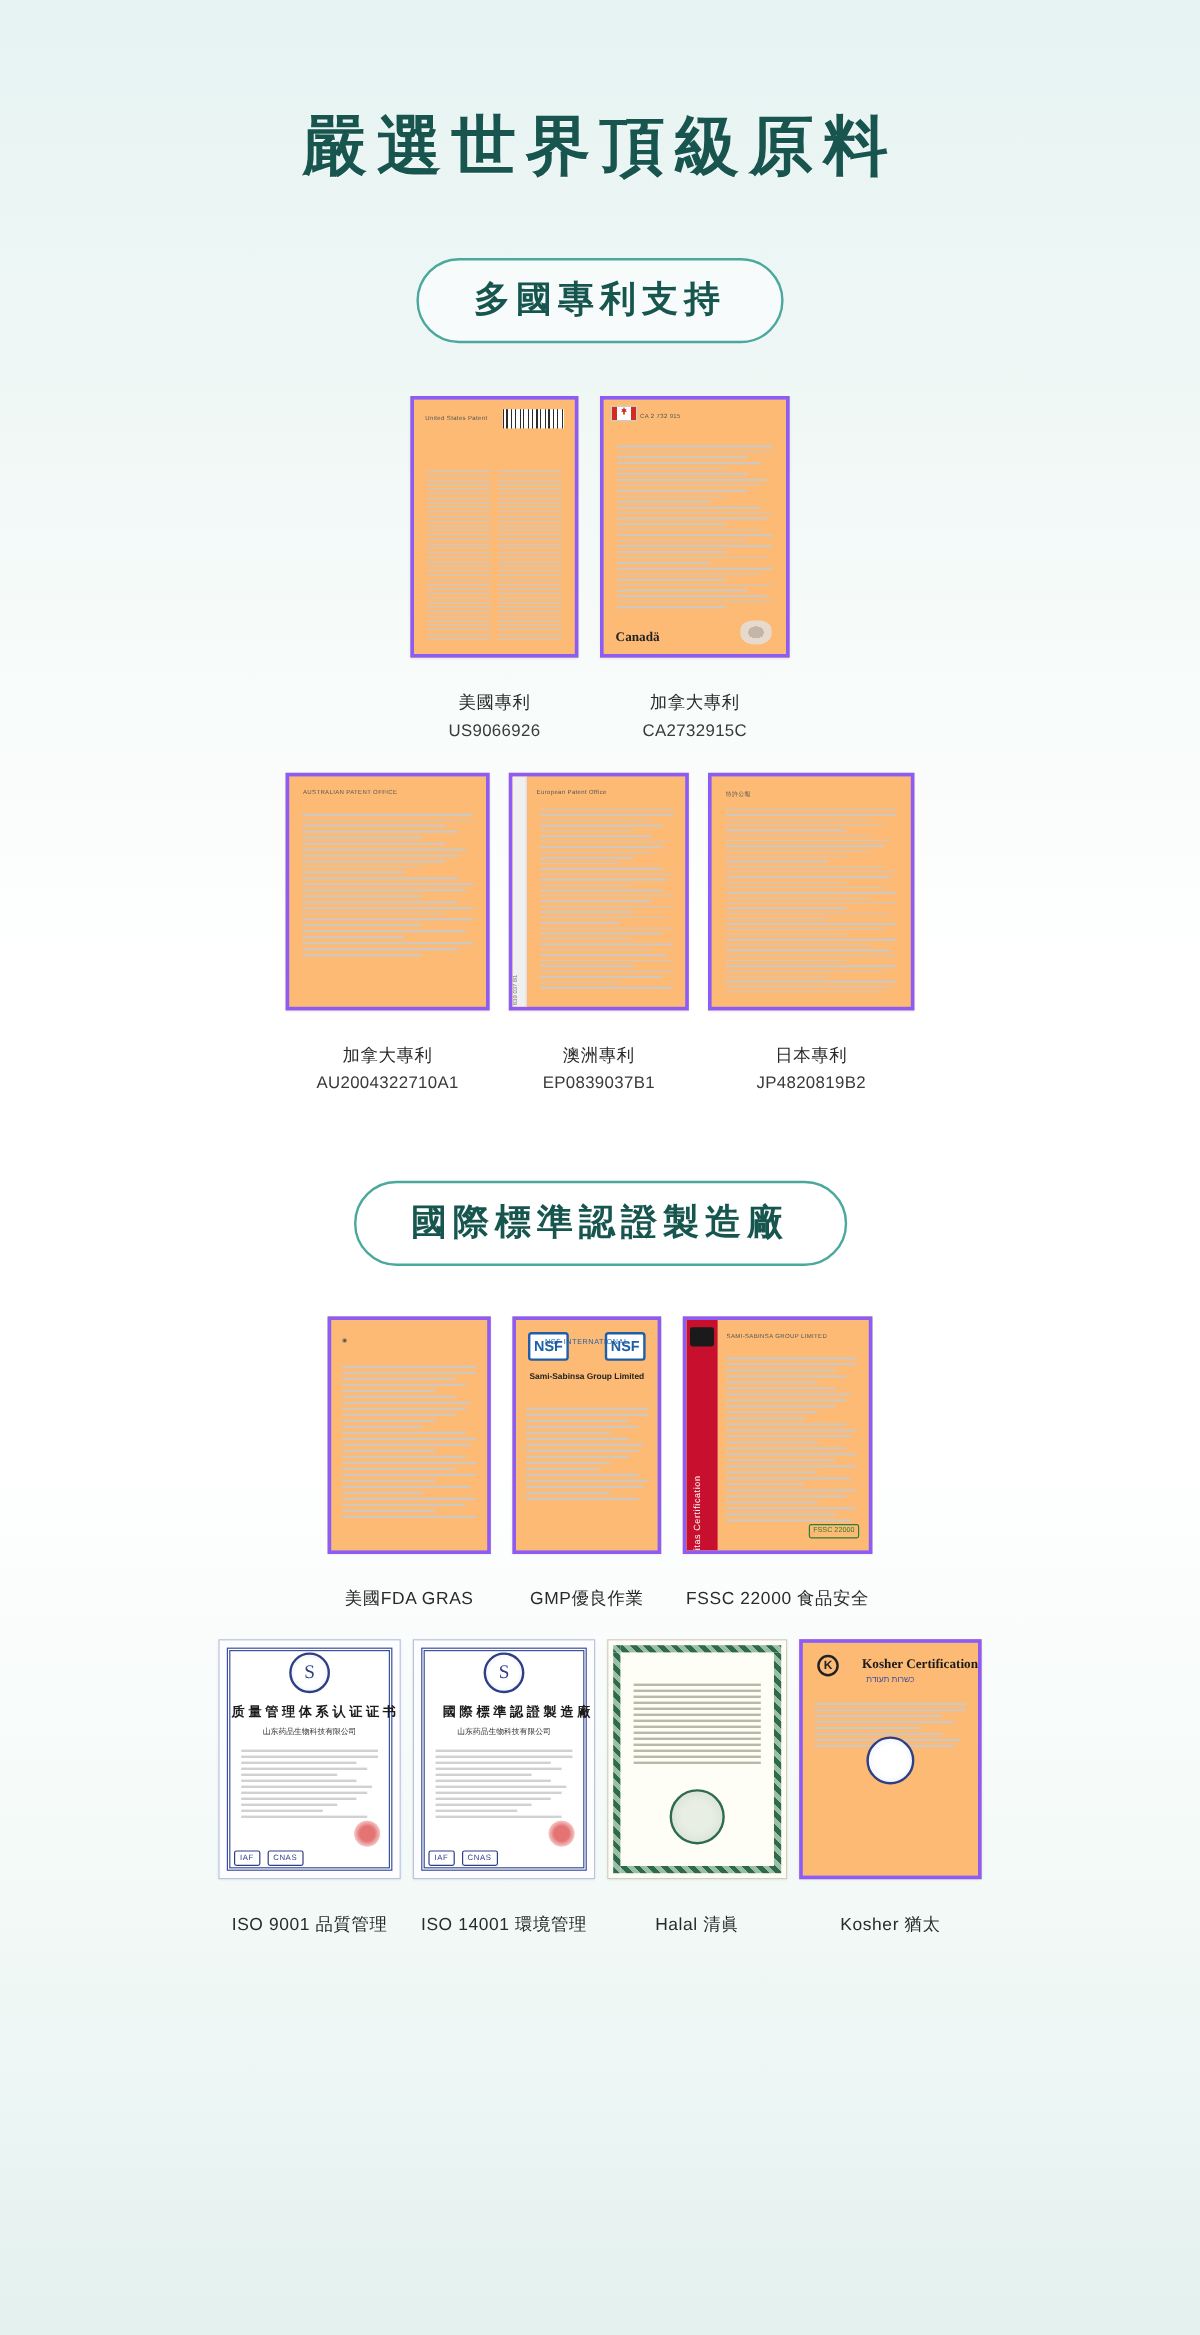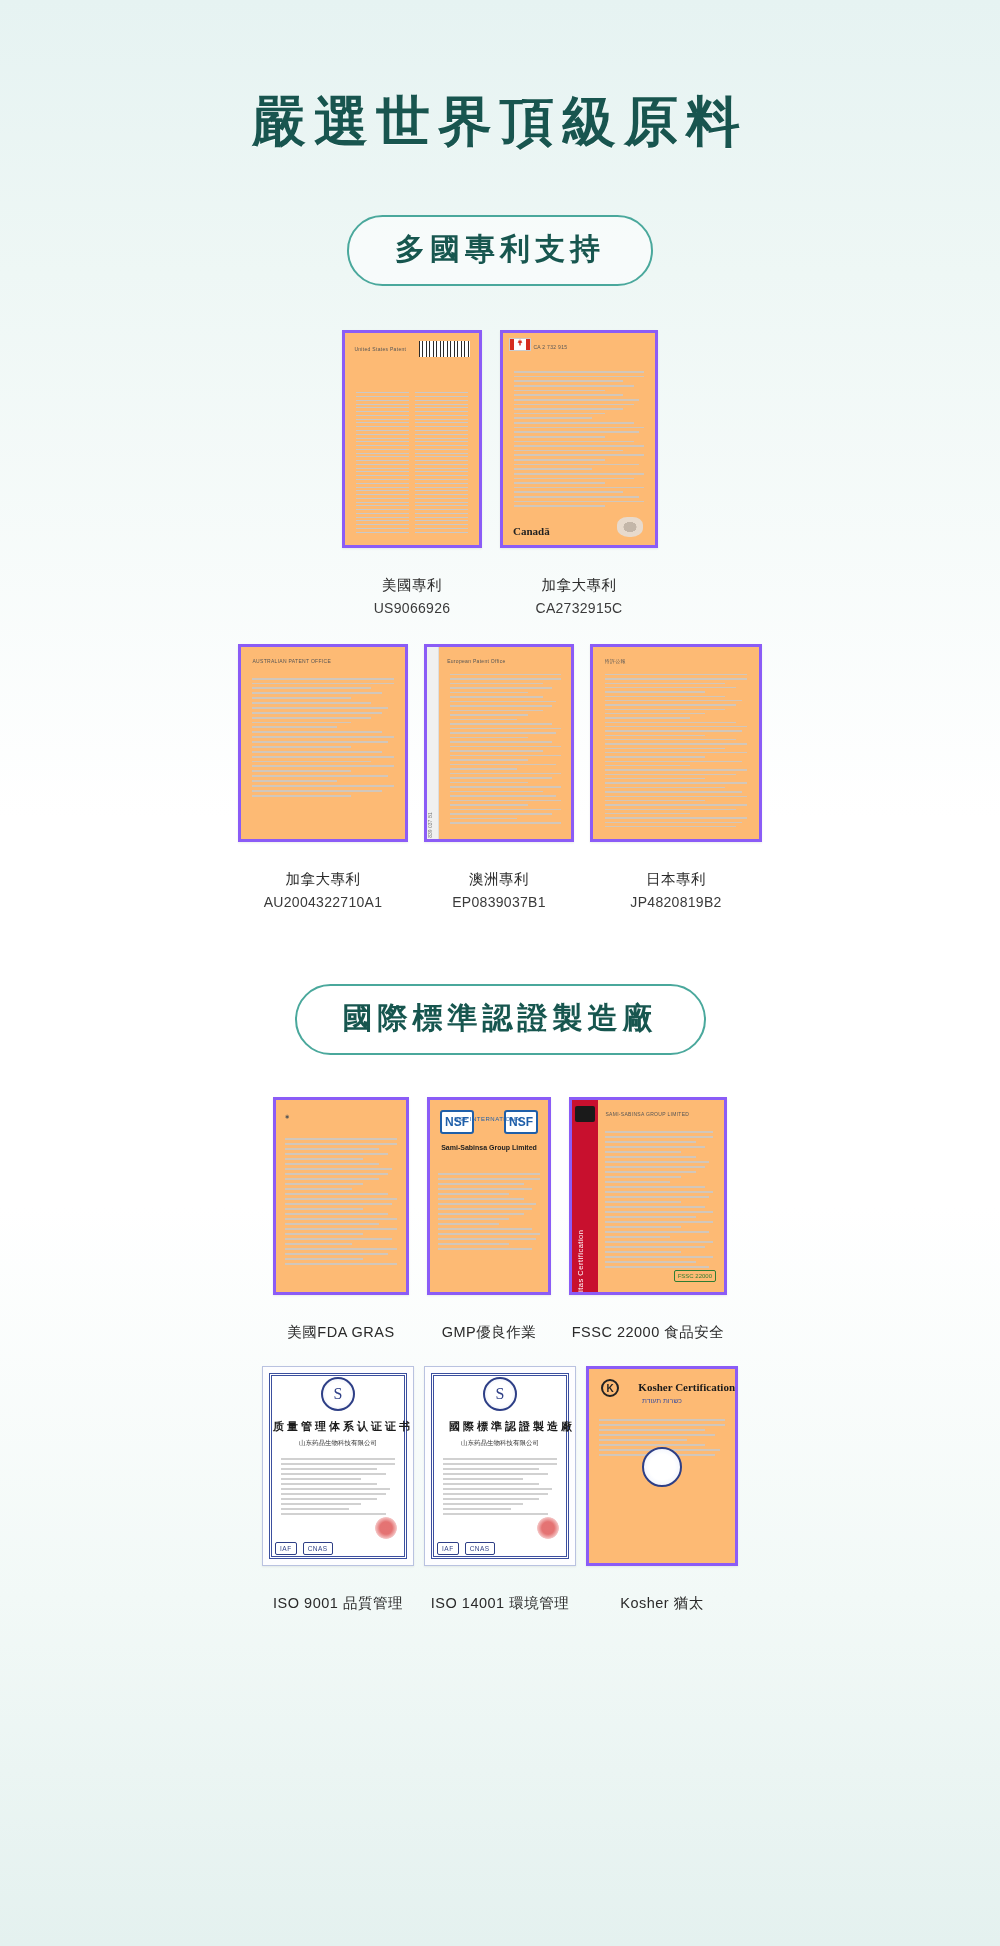--- a/index.html
+++ b/index.html
@@ -853,20 +853,43 @@
       </div>
       <div class="iso-red"></div>
       <div class="iso-badges">
         <span class="b">IAF</span>
         <span class="b">CNAS</span>
       </div>
     </div>
     <div class="caption">ISO 14001 環境管理</div>
   </div>
 
+  <div class="cert">
+    <div class="doc d-halal">
+      <div class="halal-border"></div>
+      <div class="halal-lines">
+        <i></i>
+          <i></i>
+          <i></i>
+          <i></i>
+          <i></i>
+          <i></i>
+          <i></i>
+          <i></i>
+          <i></i>
+          <i></i>
+        <i></i>
+          <i></i>
+          <i></i>
+          <i></i>
+      </div>
+      <div class="halal-seal"></div>
+    </div>
+    <div class="caption">Halal 清眞</div>
+  </div>
 
   <div class="cert">
     <div class="doc d-kosh">
       <div class="kosher-k">K</div>
       <div class="kosher-title">Kosher Certification</div>
       <div class="kosher-sub">כשרות תעודת</div>
       <div class="lines" style="top:26%;bottom:32%;">
         <i></i>
           <i></i>
           <i></i>

